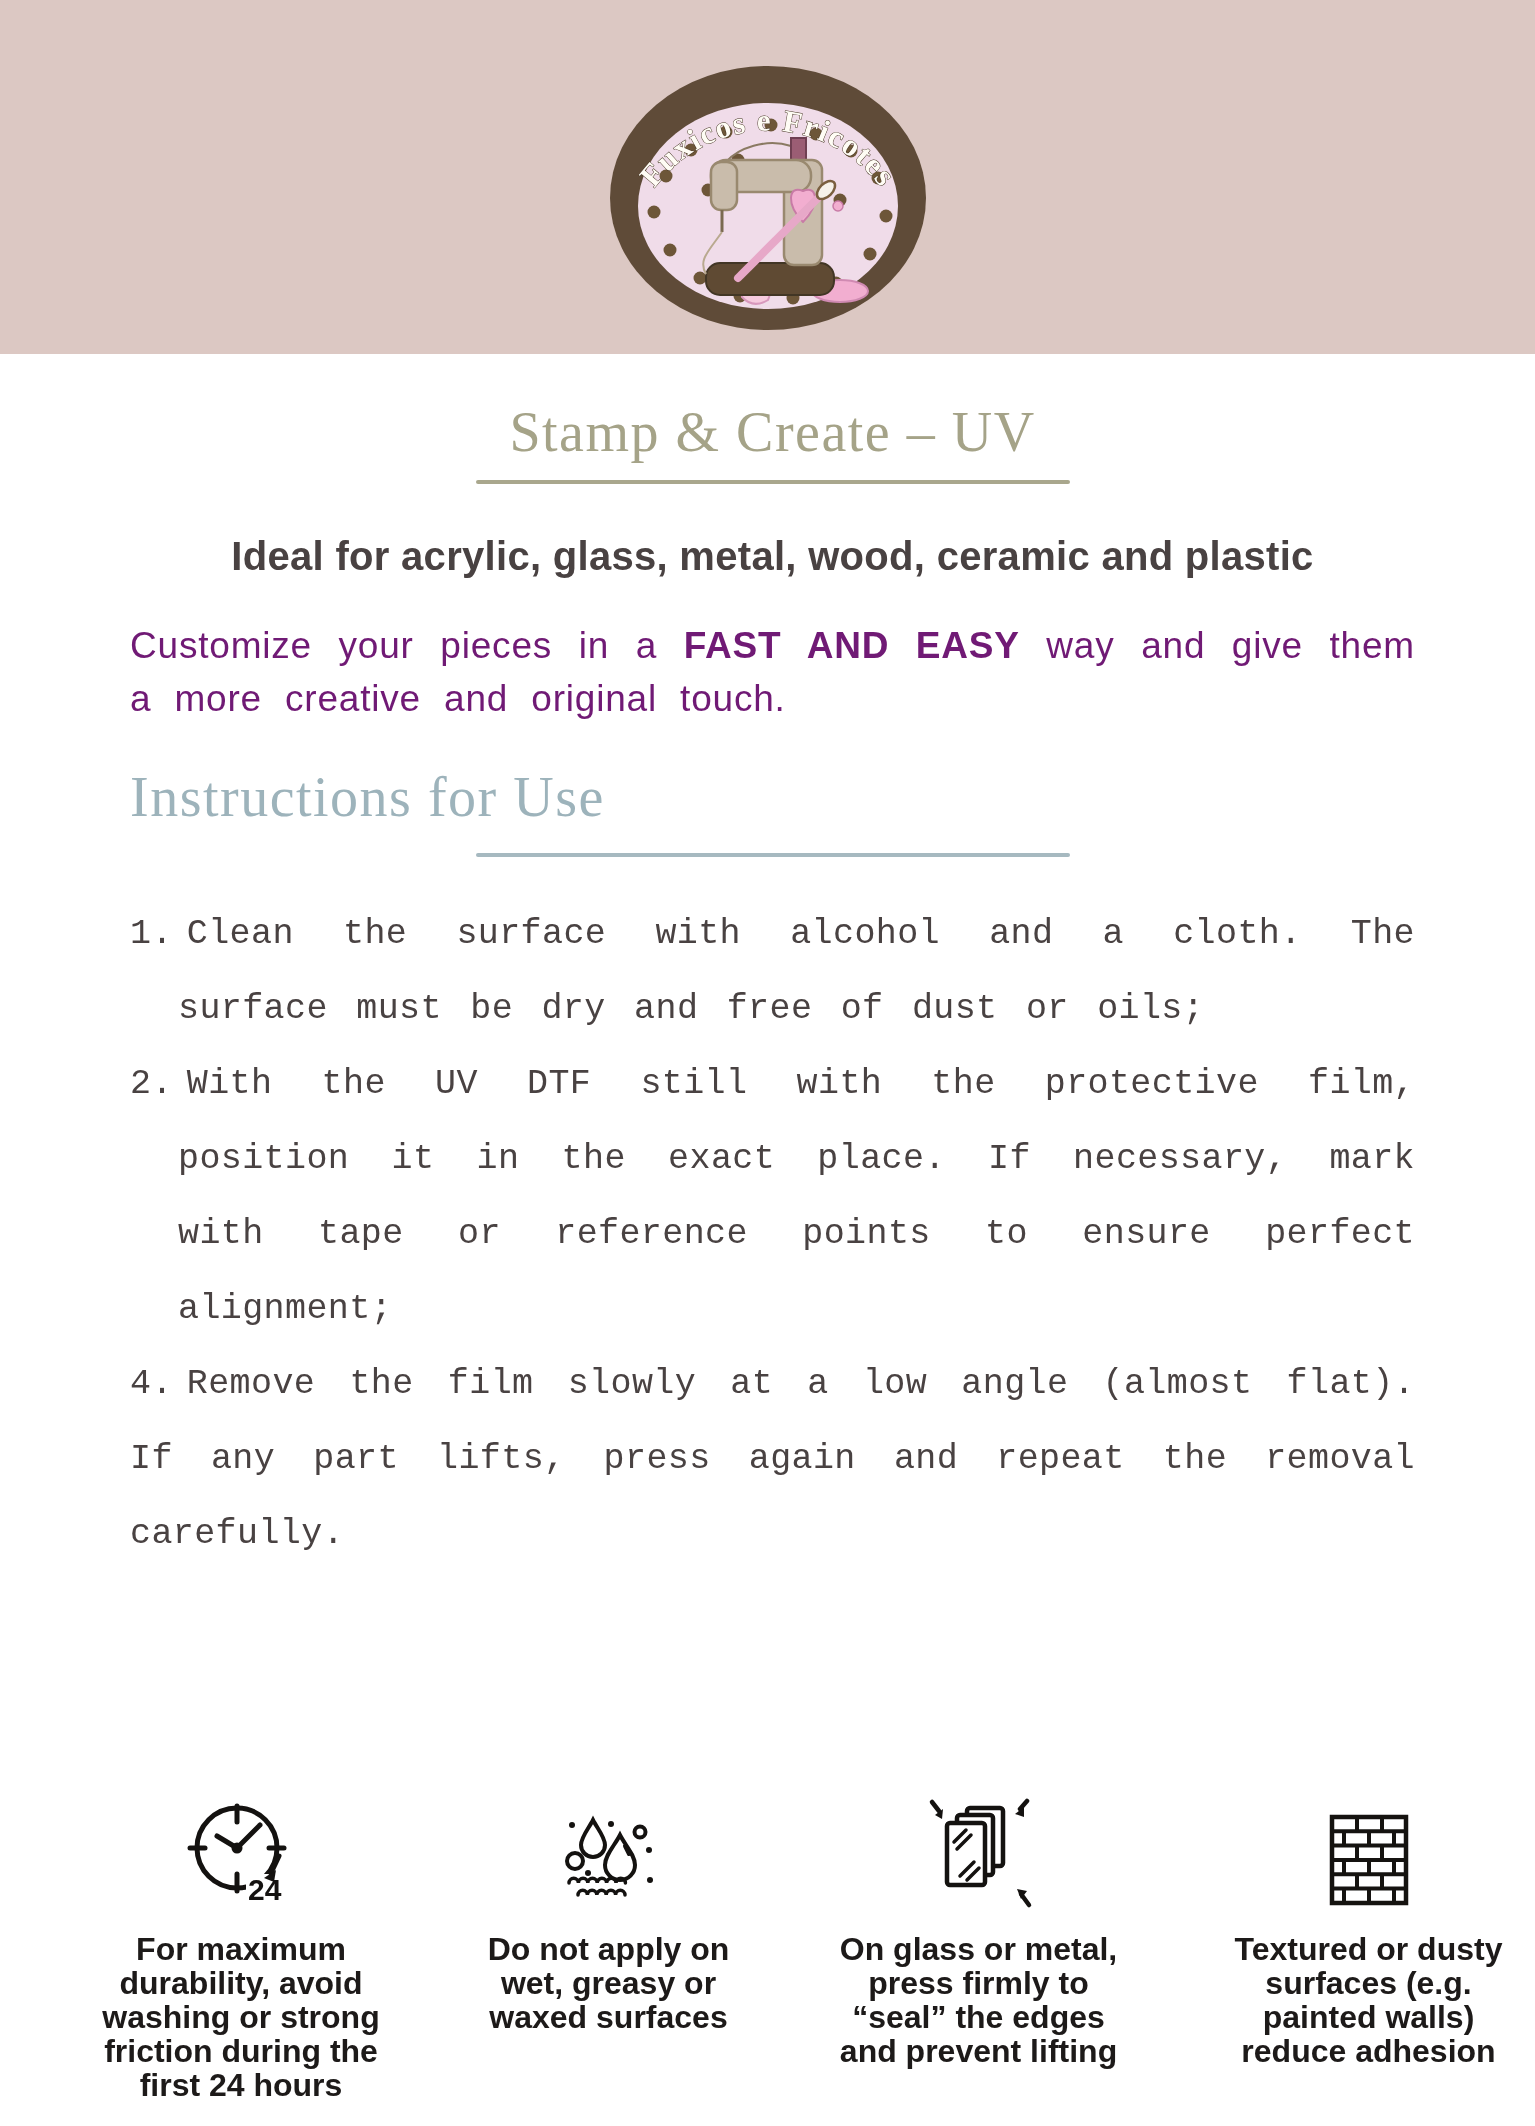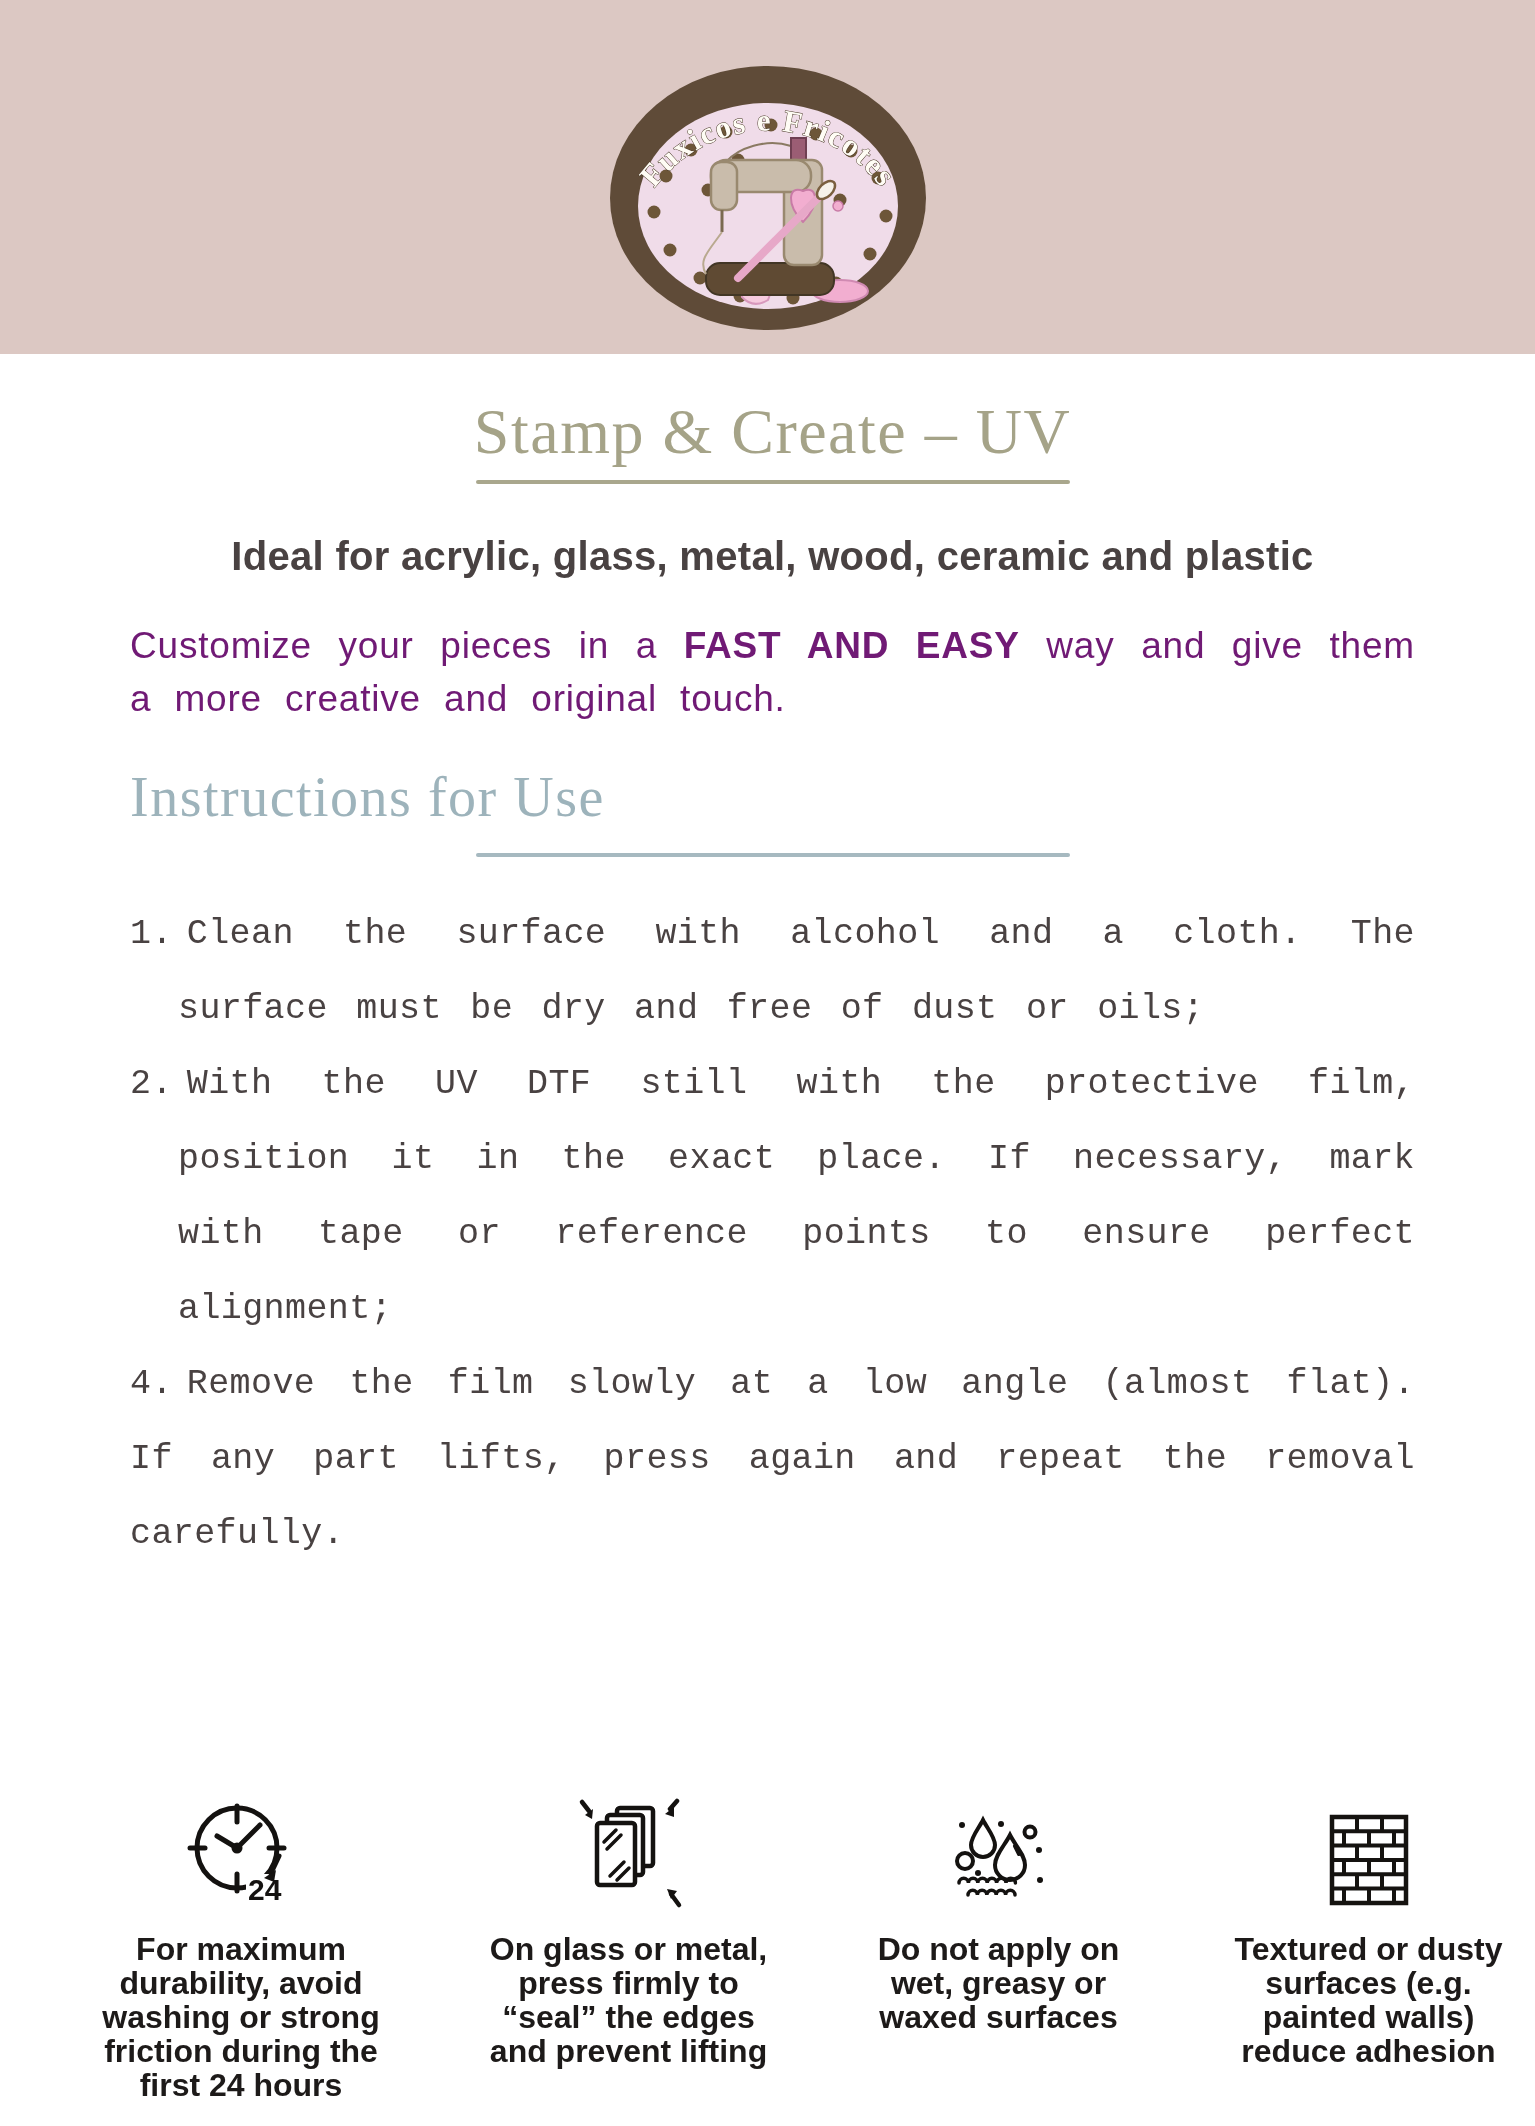--- a/index.html
+++ b/index.html
@@ -4,21 +4,21 @@
 <style>
   html,body{margin:0;padding:0;background:#ffffff;}
   .page{position:relative;width:1535px;height:2126px;background:#ffffff;overflow:hidden;
         font-family:"Liberation Sans",sans-serif;}
   
   .header{position:relative;height:354px;background:#dcc8c3;}
   .logo-svg{position:absolute;left:50%;top:50px;transform:translateX(-50%);}
   
   .content{padding:0 120px 0 130px;}
   .title{margin:42px 0 0;text-align:center;font-family:"Liberation Serif","DejaVu Serif",serif;
-         font-weight:400;font-size:64px;line-height:72px;color:#a5a388;letter-spacing:1.5px;}
+         font-weight:400;font-size:56px;line-height:72px;color:#a5a388;letter-spacing:1.5px;}
   .rule{height:4px;width:594px;margin:12px auto 0;border-radius:2px;}
   .rule-sage{background:#a9a78d;}
   .rule-blue{background:#a6b9c0;margin-top:22px;}
   .subtitle{margin:50px 0 0;text-align:center;font-size:40px;font-weight:bold;
             color:#494242;letter-spacing:.3px;}
   .intro{margin:40px 0 0;font-size:37px;line-height:53px;color:#701a75;text-align:justify;
          letter-spacing:.8px;word-spacing:12px;}
   .intro .b{font-weight:bold;}
   .h2{margin:38px 0 0;text-align:left;font-family:"Liberation Serif","DejaVu Serif",serif;
       font-weight:400;font-size:56px;line-height:68px;color:#9db3bb;letter-spacing:1.5px;}
@@ -123,58 +123,58 @@
           <circle cx="55" cy="50" r="5.5" fill="#141210" stroke="none"></circle>
           <rect x="64" y="76" width="42" height="30" fill="#ffffff" stroke="none"></rect>
           <path d="M97,58 L89,75"></path>
           <path d="M82,80 l12,-8 l-2,12 z" fill="#141210" stroke="none"></path>
           <text x="66" y="102" font-size="30" font-weight="bold" fill="#141210" stroke="none">24</text>
         </svg>
       </div>
       <div class="caption">For maximum durability, avoid washing or strong friction during the first 24 hours</div>
     </div>
 
-    <div class="fcol fcol-3">
-      <div class="icon-box">
-        <svg width="112" height="112" viewBox="0 0 112 112" fill="none" stroke="#141210" stroke-width="4.5" stroke-linejoin="round" stroke-linecap="round">
-          <rect x="44" y="10" width="36" height="58" rx="3"></rect>
-          <rect x="34" y="17" width="36" height="60" rx="3" fill="#ffffff"></rect>
-          <rect x="24" y="25" width="38" height="62" rx="3" fill="#ffffff"></rect>
-          <path stroke-width="3.5" d="M31,44 L43,32 M34,51 L48,37 M37,78 L51,64 M44,82 L56,70"></path>
-          <path d="M9,4 L16,13"></path>
-          <path d="M12,17 l8,-6 l-1,10 z" fill="#141210" stroke="none"></path>
-          <path d="M104,3 L97,11"></path>
-          <path d="M92,16 l9,-7 l0,10 z" fill="#141210" stroke="none"></path>
-          <path d="M106,107 L98,96"></path>
-          <path d="M94,91 l10,2 l-6,8 z" fill="#141210" stroke="none"></path>
-        </svg>
-      </div>
-      <div class="caption">On glass or metal, press firmly to “seal” the edges and prevent lifting</div>
-    </div>
-
     <div class="fcol fcol-2">
       <div class="icon-box">
         <svg width="100" height="100" viewBox="0 0 100 100" fill="none" stroke="#141210" stroke-width="4" stroke-linecap="round">
           <path d="M34,10 C30,18 22,27 22,35 a12,12 0 0 0 24,0 C46,27 38,18 34,10 Z"></path>
           <path d="M61,25 C56,35 46,45 46,55 a15,15 0 0 0 30,0 C76,45 66,35 61,25 Z"></path>
           <line x1="66" y1="36" x2="70" y2="44"></line>
           <circle cx="16" cy="51" r="8"></circle>
           <circle cx="81" cy="22" r="5.5"></circle>
           <g fill="#141210" stroke="none">
             <circle cx="13" cy="15" r="3"></circle>
               <circle cx="52" cy="14" r="3"></circle>
             <circle cx="90" cy="40" r="3"></circle>
               <circle cx="29" cy="63" r="3"></circle>
             <circle cx="91" cy="70" r="3"></circle>
           </g>
           <path stroke-width="3.5" d="M10,73 a4.7,4.7 0 0 1 9.4,0 a4.7,4.7 0 0 1 9.4,0 a4.7,4.7 0 0 1 9.4,0 a4.7,4.7 0 0 1 9.4,0 a4.7,4.7 0 0 1 9.4,0 a4.7,4.7 0 0 1 9.4,0"></path>
           <path stroke-width="3.5" d="M19,85 a4.7,4.7 0 0 1 9.4,0 a4.7,4.7 0 0 1 9.4,0 a4.7,4.7 0 0 1 9.4,0 a4.7,4.7 0 0 1 9.4,0 a4.7,4.7 0 0 1 9.4,0"></path>
         </svg>
       </div>
       <div class="caption">Do not apply on wet, greasy or waxed surfaces</div>
+    </div>
+
+    <div class="fcol fcol-3">
+      <div class="icon-box">
+        <svg width="112" height="112" viewBox="0 0 112 112" fill="none" stroke="#141210" stroke-width="4.5" stroke-linejoin="round" stroke-linecap="round">
+          <rect x="44" y="10" width="36" height="58" rx="3"></rect>
+          <rect x="34" y="17" width="36" height="60" rx="3" fill="#ffffff"></rect>
+          <rect x="24" y="25" width="38" height="62" rx="3" fill="#ffffff"></rect>
+          <path stroke-width="3.5" d="M31,44 L43,32 M34,51 L48,37 M37,78 L51,64 M44,82 L56,70"></path>
+          <path d="M9,4 L16,13"></path>
+          <path d="M12,17 l8,-6 l-1,10 z" fill="#141210" stroke="none"></path>
+          <path d="M104,3 L97,11"></path>
+          <path d="M92,16 l9,-7 l0,10 z" fill="#141210" stroke="none"></path>
+          <path d="M106,107 L98,96"></path>
+          <path d="M94,91 l10,2 l-6,8 z" fill="#141210" stroke="none"></path>
+        </svg>
+      </div>
+      <div class="caption">On glass or metal, press firmly to “seal” the edges and prevent lifting</div>
     </div>
 
     <div class="fcol fcol-4">
       <div class="icon-box">
         <svg width="92" height="100" viewBox="0 0 92 100" fill="none" stroke="#151310" stroke-width="4.5" stroke-linejoin="miter">
           <rect x="9" y="7" width="74" height="86"></rect>
           <g stroke-width="4">
             <line x1="9" y1="21.3" x2="83" y2="21.3"></line>
             <line x1="9" y1="35.6" x2="83" y2="35.6"></line>
             <line x1="9" y1="50" x2="83" y2="50"></line>

